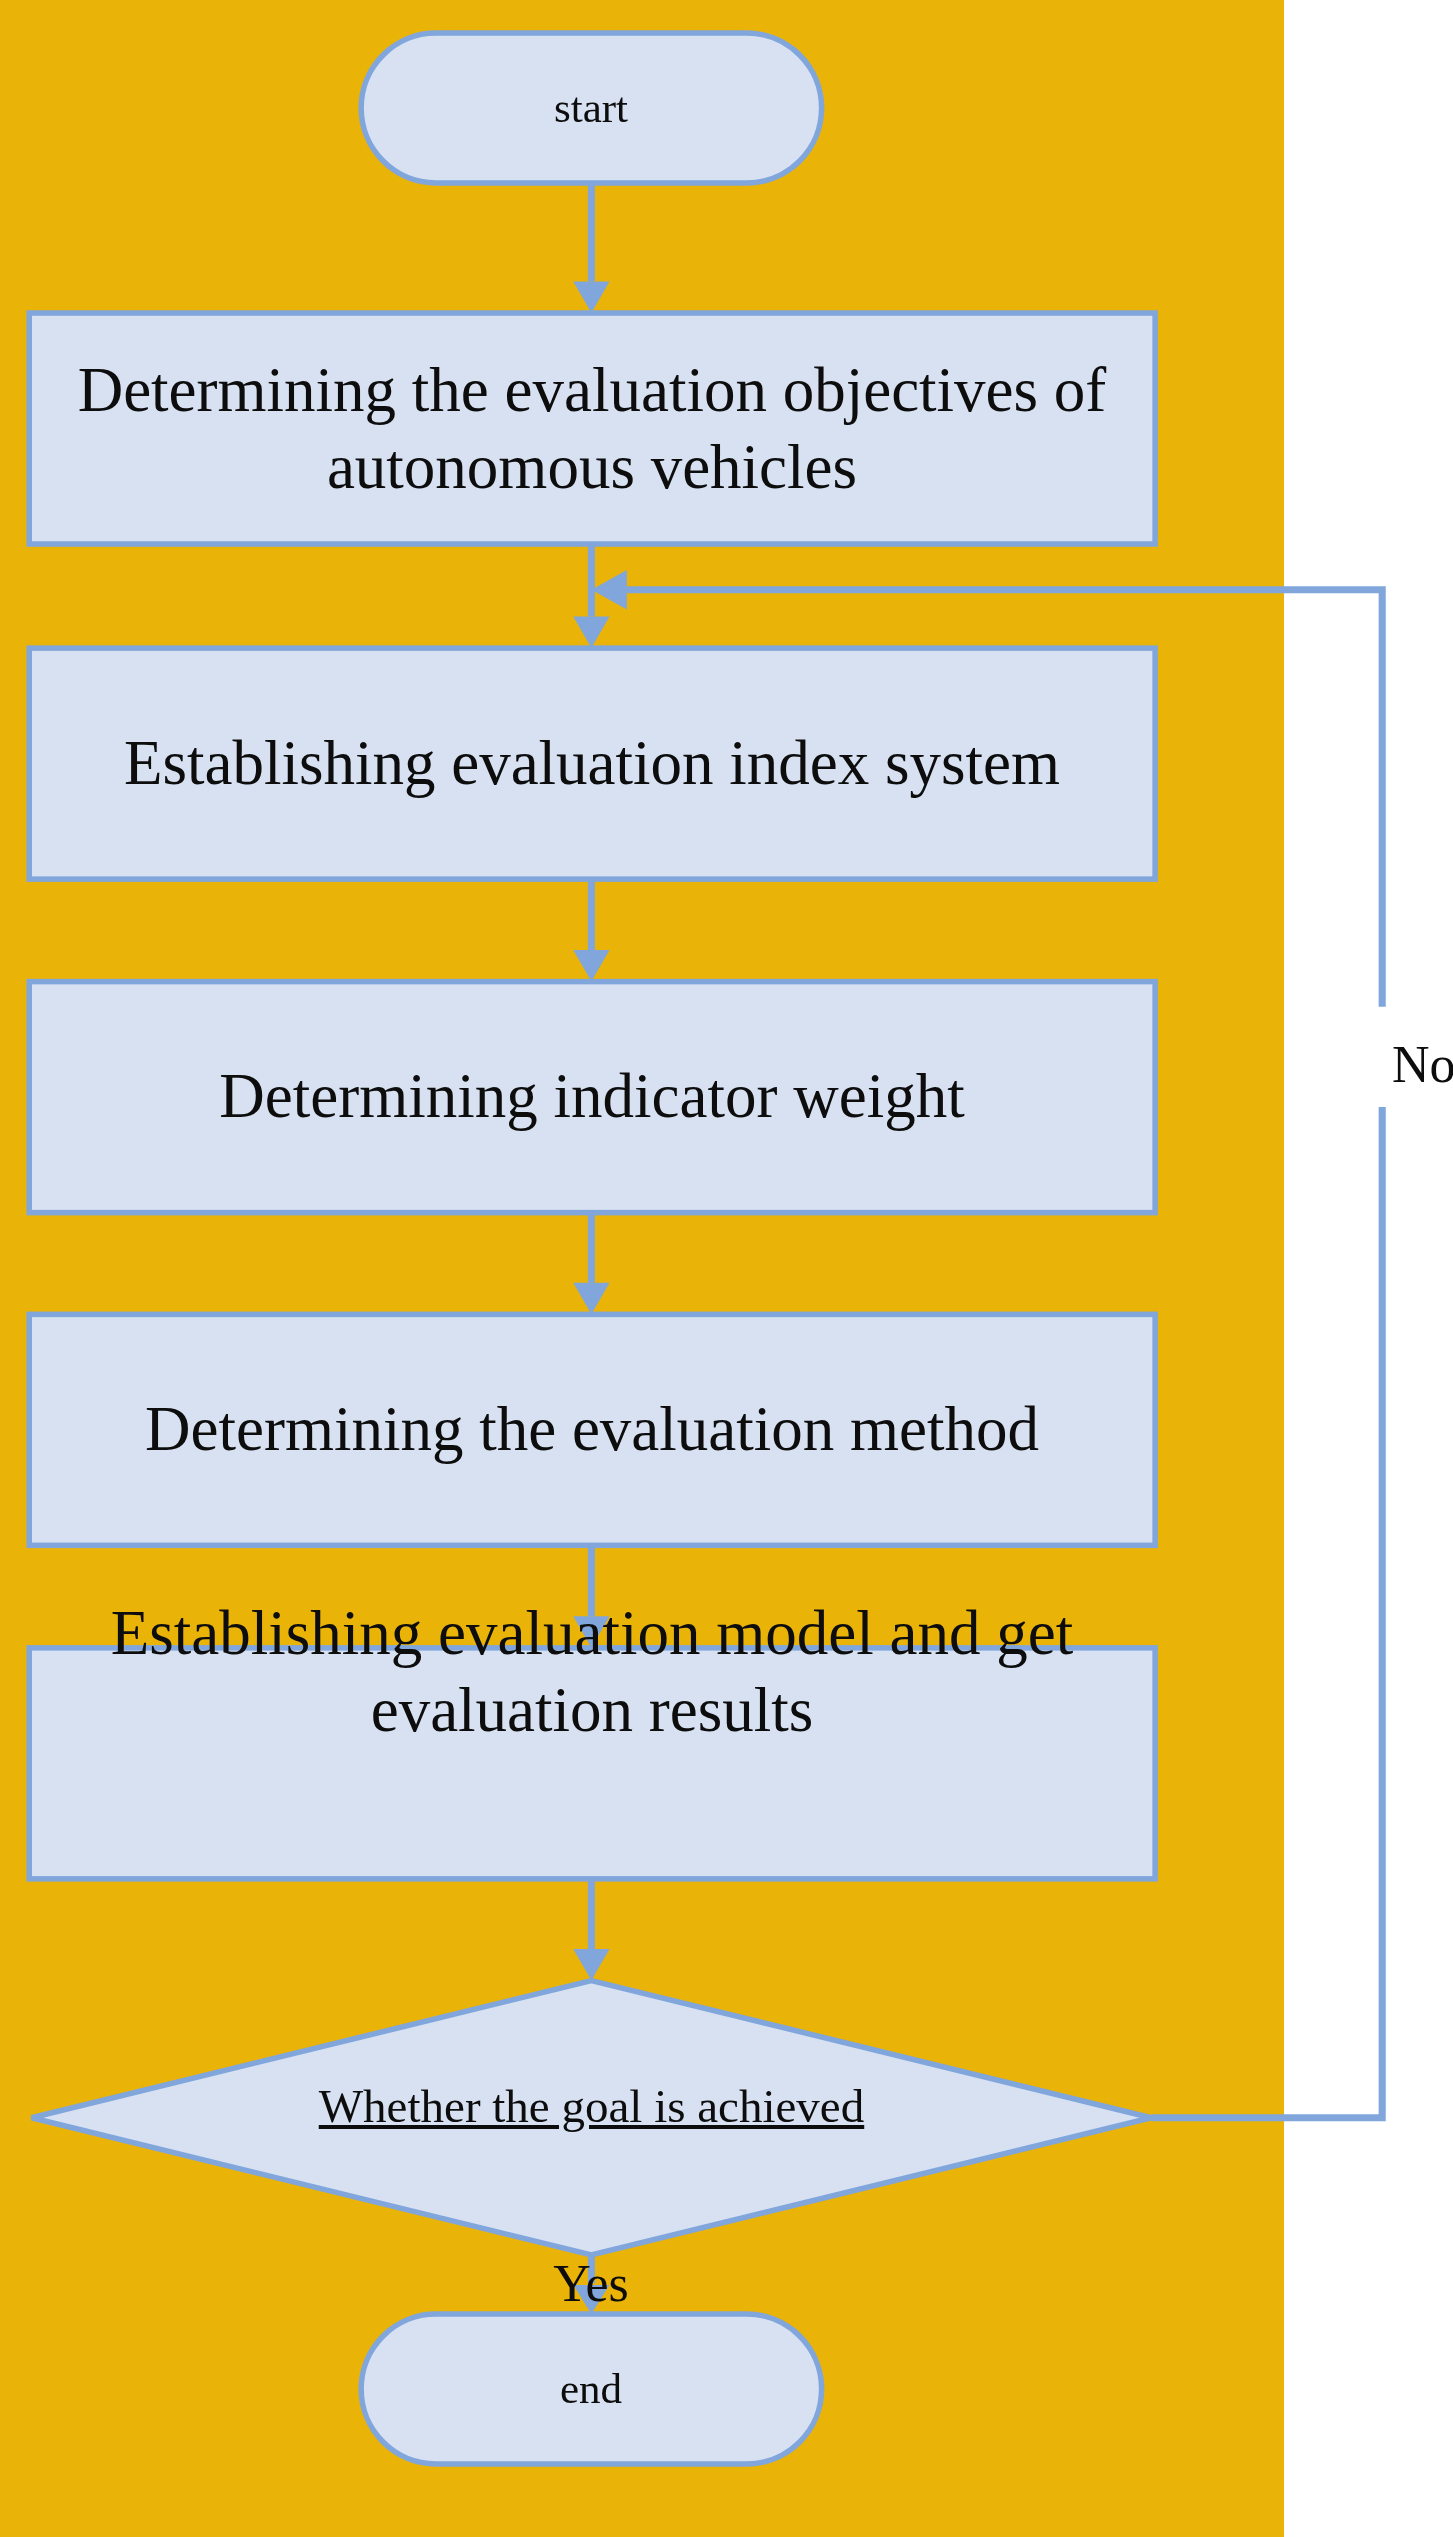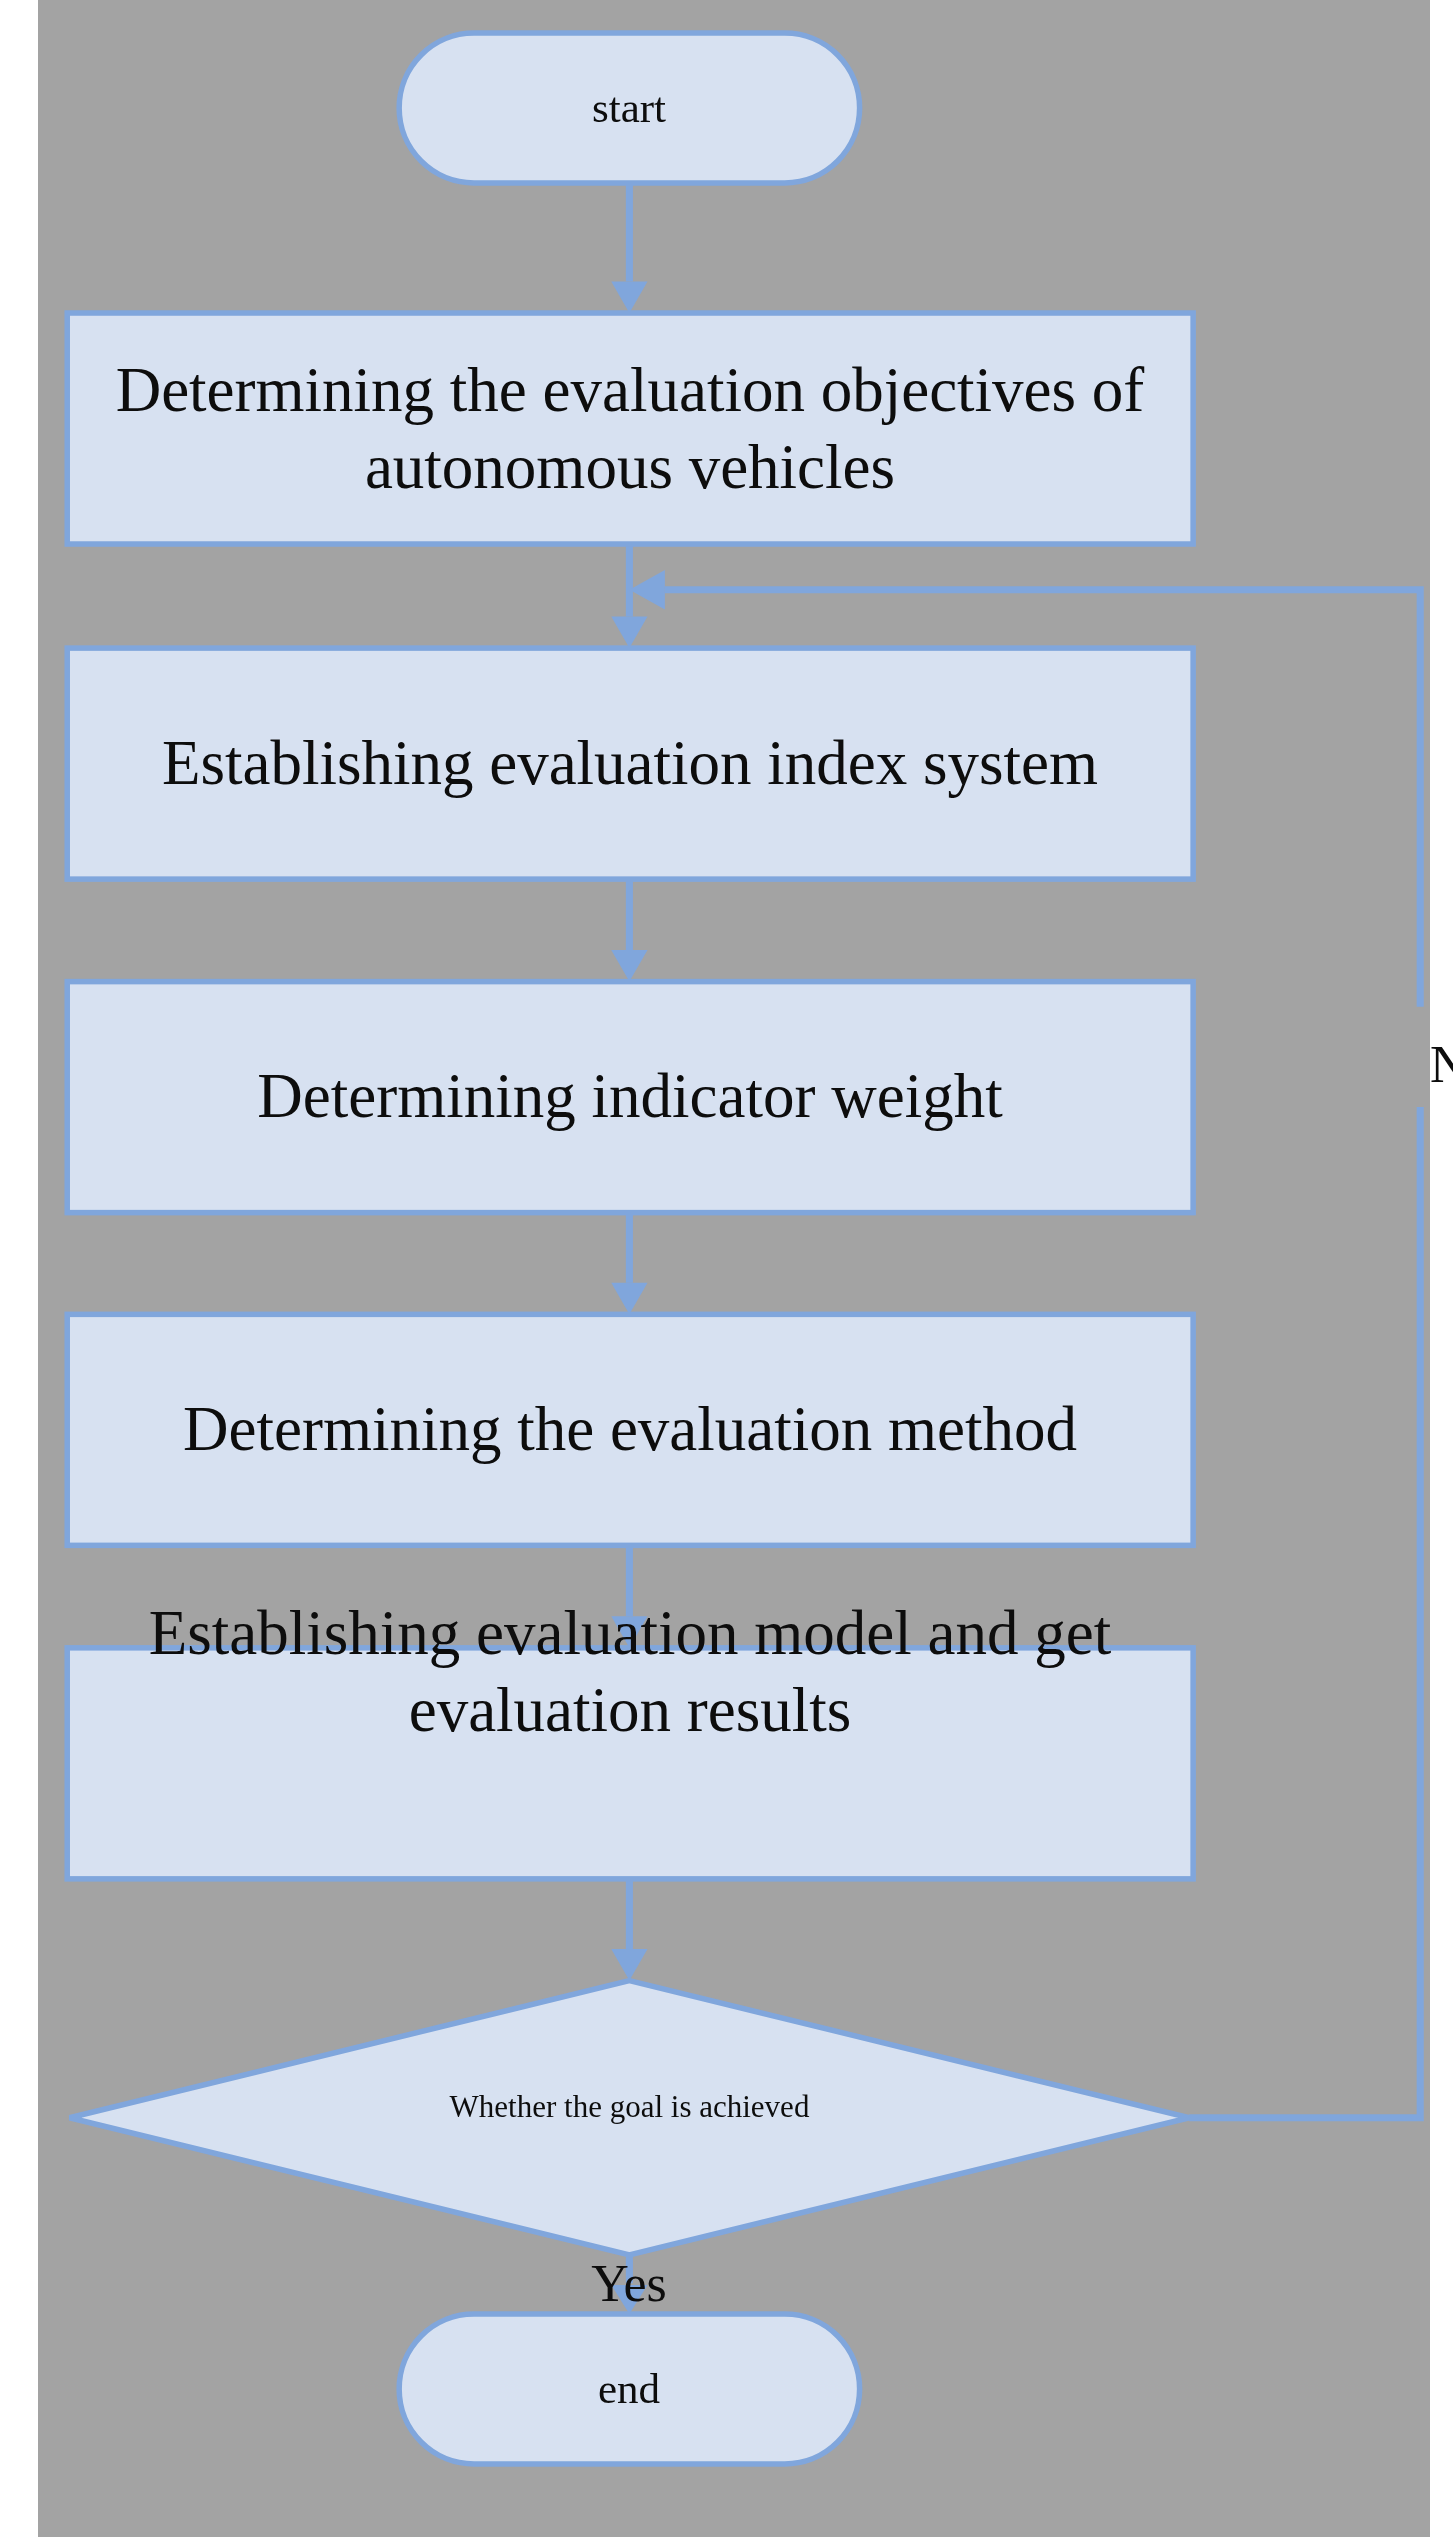--- a/index.html
+++ b/index.html
@@ -8,24 +8,23 @@
     background: #ffffff;
   }
   body {
     width: 1454px;
     height: 2538px;
     font-family: "Liberation Serif", "DejaVu Serif", serif;
     overflow: hidden;
   }
   #canvas {
     position: relative;
-    width: 1392px;
+    width: 1284px;
     height: 2538px;
-    background: #a3a3a3;
-    margin-left: 38px;
+    background: #eab308;
   }
   #flow-svg {
     position: absolute;
     inset: 0;
     width: 1454px;
     height: 2538px;
     display: block;
   }
   .node-text {
     position: absolute;
@@ -33,21 +32,21 @@
     align-items: center;
     justify-content: center;
     text-align: center;
     color: #0d0d0d;
     line-height: 1.22;
     pointer-events: none;
     white-space: pre-line;
   }
   .terminator-text { font-size: 43px; }
   .process-text    { font-size: 63px; }
-  .decision-text   { font-size: 31px; }
+  .decision-text   { font-size: 47px; text-decoration: underline; }
   .edge-label {
     position: absolute;
     color: #0d0d0d;
     font-size: 52px;
     text-align: center;
     line-height: 1;
   }
   
   #node-start    { left: 361px;  top: 33px;   width: 460px;  height: 150px; }
   #node-p1       { left: 29px;   top: 313px;  width: 1126px; height: 231px; }

